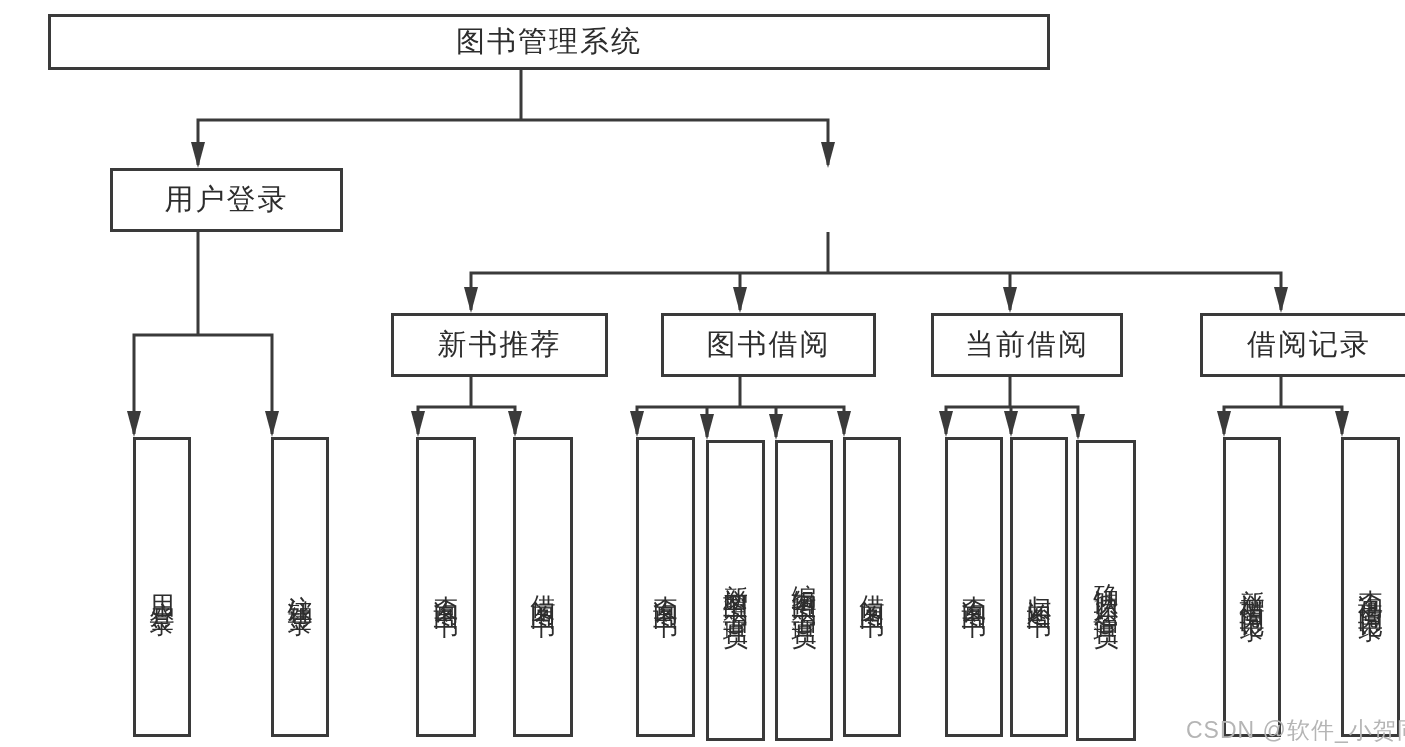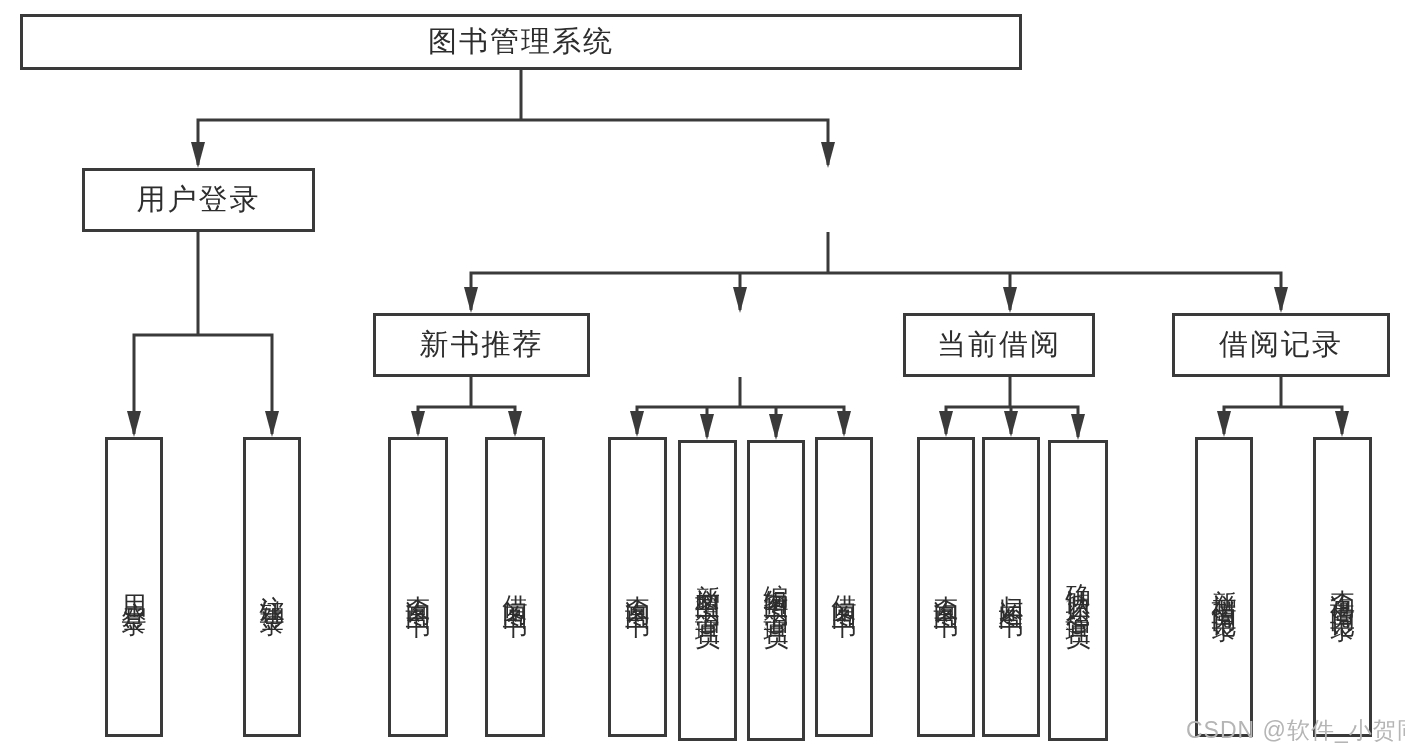--- a/index.html
+++ b/index.html
@@ -36,20 +36,21 @@
   }
   .node{
     position:absolute;
     box-sizing:border-box;
     border:3px solid var(--line);
     background:#fff;
     display:flex;
     align-items:center;
     justify-content:center;
     color:var(--ink);
+    margin-left:28px;
   }
   .head{
     font-size:29px;
     letter-spacing:2px;
     white-space:nowrap;
   }
   .vtext{
     writing-mode:vertical-rl;
     text-orientation:mixed;
     font-size:25px;
@@ -102,21 +103,22 @@
       <polygon points="1078,440 1071,414 1085,414"></polygon>
       <polygon points="1224,437 1217,411 1231,411"></polygon>
       <polygon points="1342,437 1335,411 1349,411"></polygon>
     </g>
   </svg>
 
   <div class="node head" style="left:20px;top:14px;width:1002px;height:56px">图书管理系统</div>
 
   <div class="node head" style="left:82px;top:168px;width:233px;height:64px">用户登录</div>
 
-  <div class="node head" style="left:373px;top:313px;width:217px;height:64px">新书推荐</div>
+  <div class="node head" style="left:363px;top:313px;width:217px;height:64px">新书推荐</div>
+  <div class="node head" style="left:633px;top:313px;width:215px;height:64px">图书借阅</div>
   <div class="node head" style="left:903px;top:313px;width:192px;height:64px">当前借阅</div>
   <div class="node head" style="left:1172px;top:313px;width:218px;height:64px">借阅记录</div>
 
   <div class="node" style="left:105px;top:437px;width:58px;height:300px">
     <span class="vtext">用户登录</span>
   </div>
   <div class="node" style="left:243px;top:437px;width:58px;height:300px">
     <span class="vtext">注销登录</span>
   </div>
 

